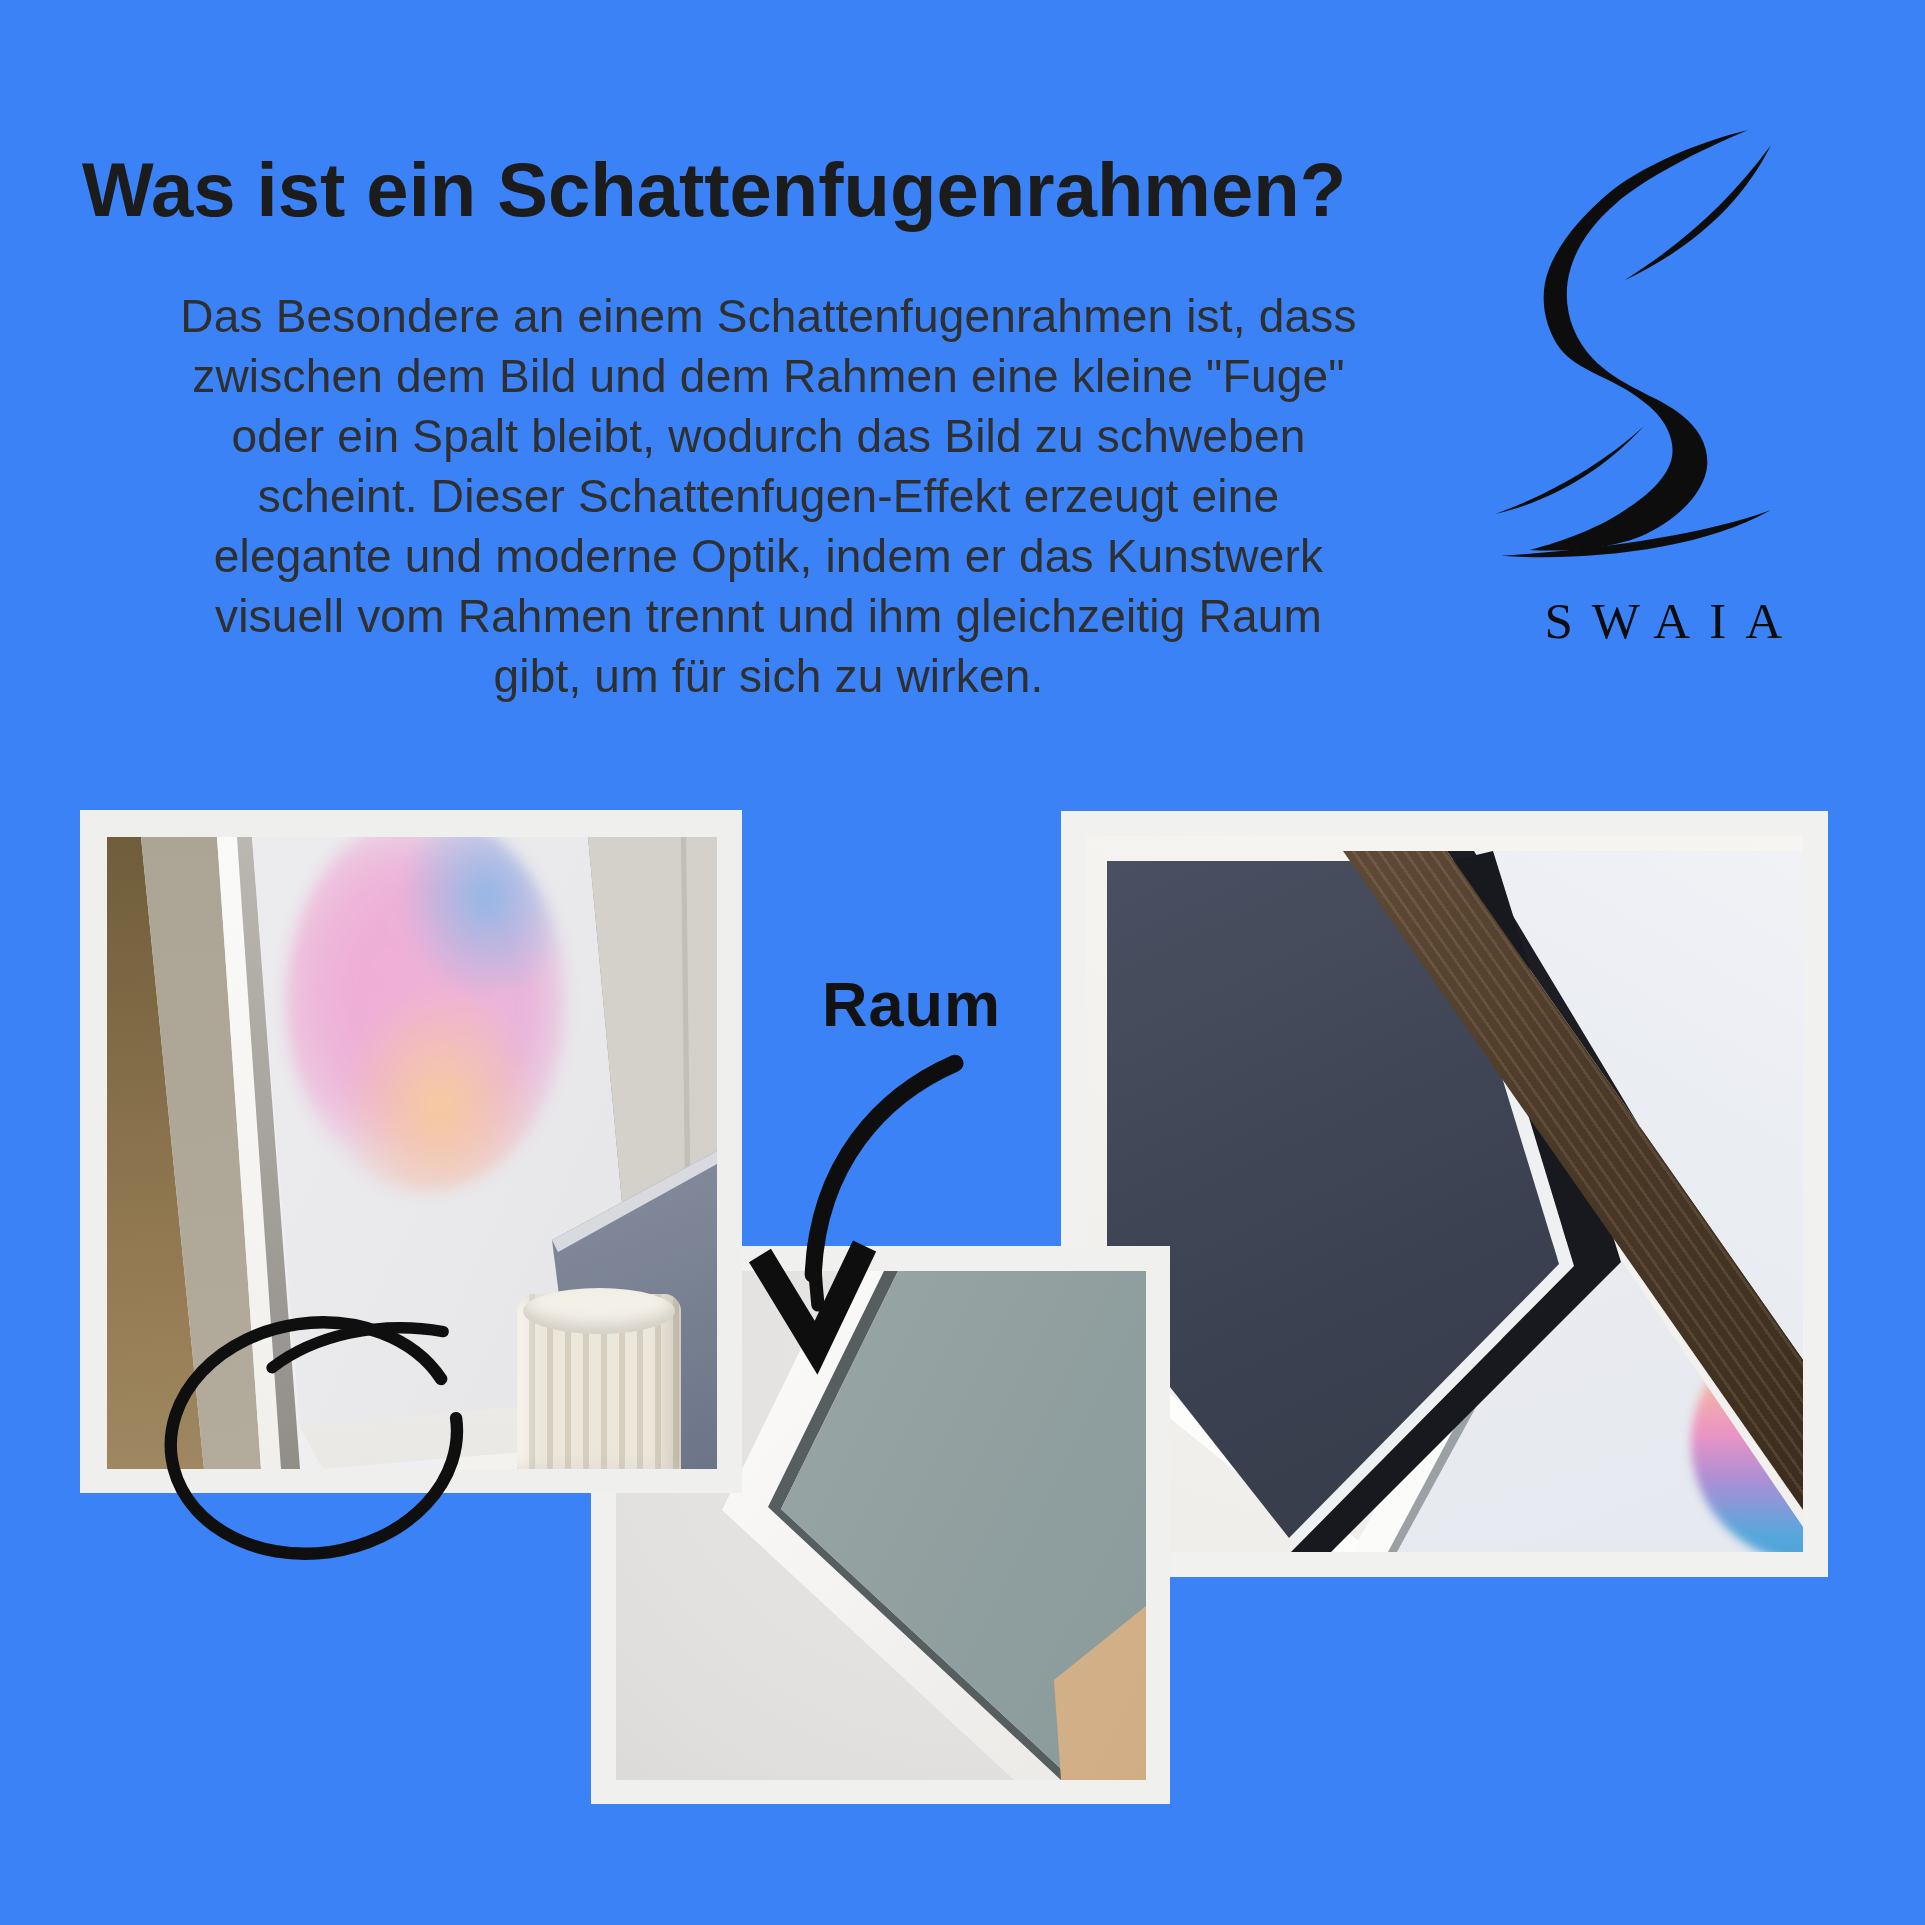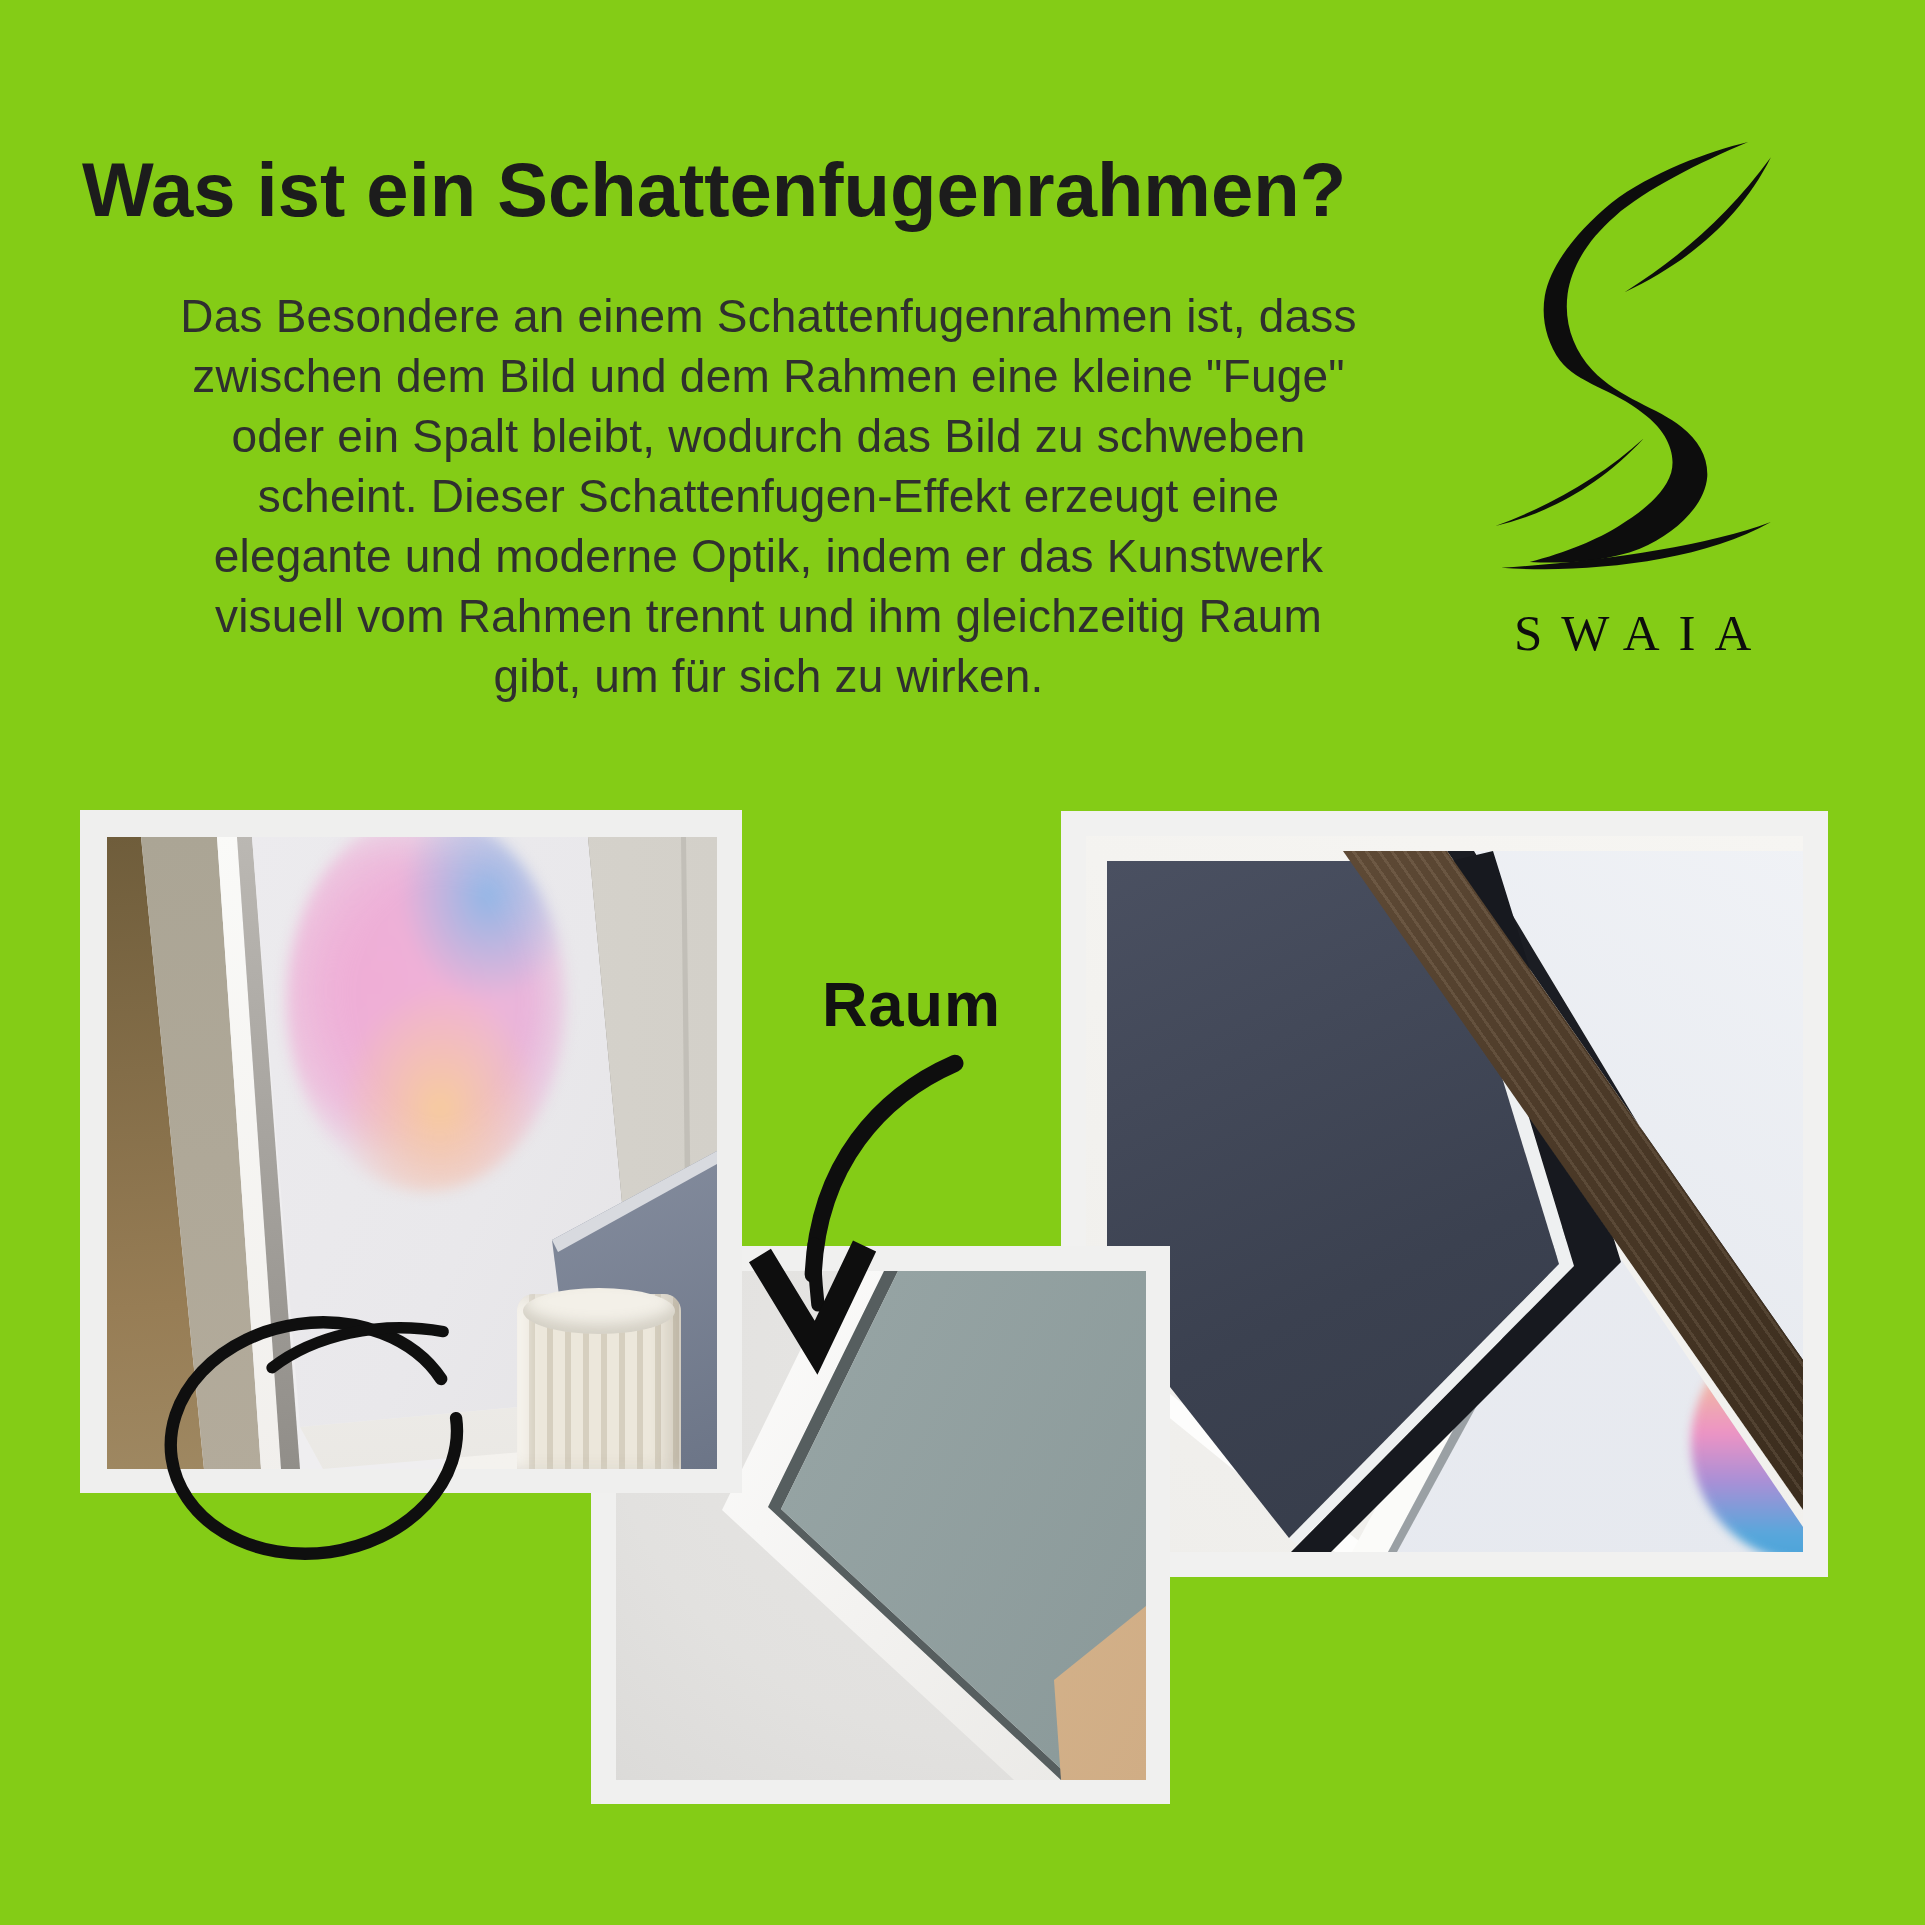--- a/index.html
+++ b/index.html
@@ -1,27 +1,27 @@
 <!DOCTYPE html>
 <html style="font-size:15px"><head>
 <meta charset="utf-8">
 <style>
   html,body{margin:0;padding:0;background:#ffffff;}
-  #stage{position:relative;width:1926px;height:1926px;background:#84cc16;overflow:hidden;
+  #stage{position:relative;width:1926px;height:1926px;background:#3b82f6;overflow:hidden;
          font-family:"Liberation Sans",sans-serif;}
   .abs{position:absolute;}
 
   
   #headline{left:82px;top:93px;width:1484px;font-size:76px;line-height:1.22;
             font-weight:700;color:#1c1c1c;letter-spacing:0px;}
   #bodycopy{left:74px;top:240px;width:1389px;font-size:46px;line-height:60px;
             font-weight:400;color:#2f2f2f;white-space:pre-line;letter-spacing:0.2px;text-align:center;}
 
   
-  #logo{left:1470px;top:134px;width:331px;height:552px;text-align:center;}
+  #logo{left:1470px;top:122px;width:331px;height:552px;text-align:right;}
   #logo svg{display:block;margin:0 auto;}
   #brand-wordmark{margin-top:13.3px;font-family:"Liberation Serif",serif;font-size:51px;
                   letter-spacing:19px;color:#0d0d0d;padding-left:13.3px;}
 
   
   .card{background:#efefee;}
   #card-left  {left:80px; top:810px; width:662px;height:683px;z-index:3;}
   #card-mid   {left:591px;top:1246px;width:579px;height:558px;z-index:2;background:#f0f0ef;}
   #card-right {left:1061px;top:811px;width:767px;height:766px;z-index:1;background:#f1f1f0;}
   .photo{position:absolute;overflow:hidden;}

